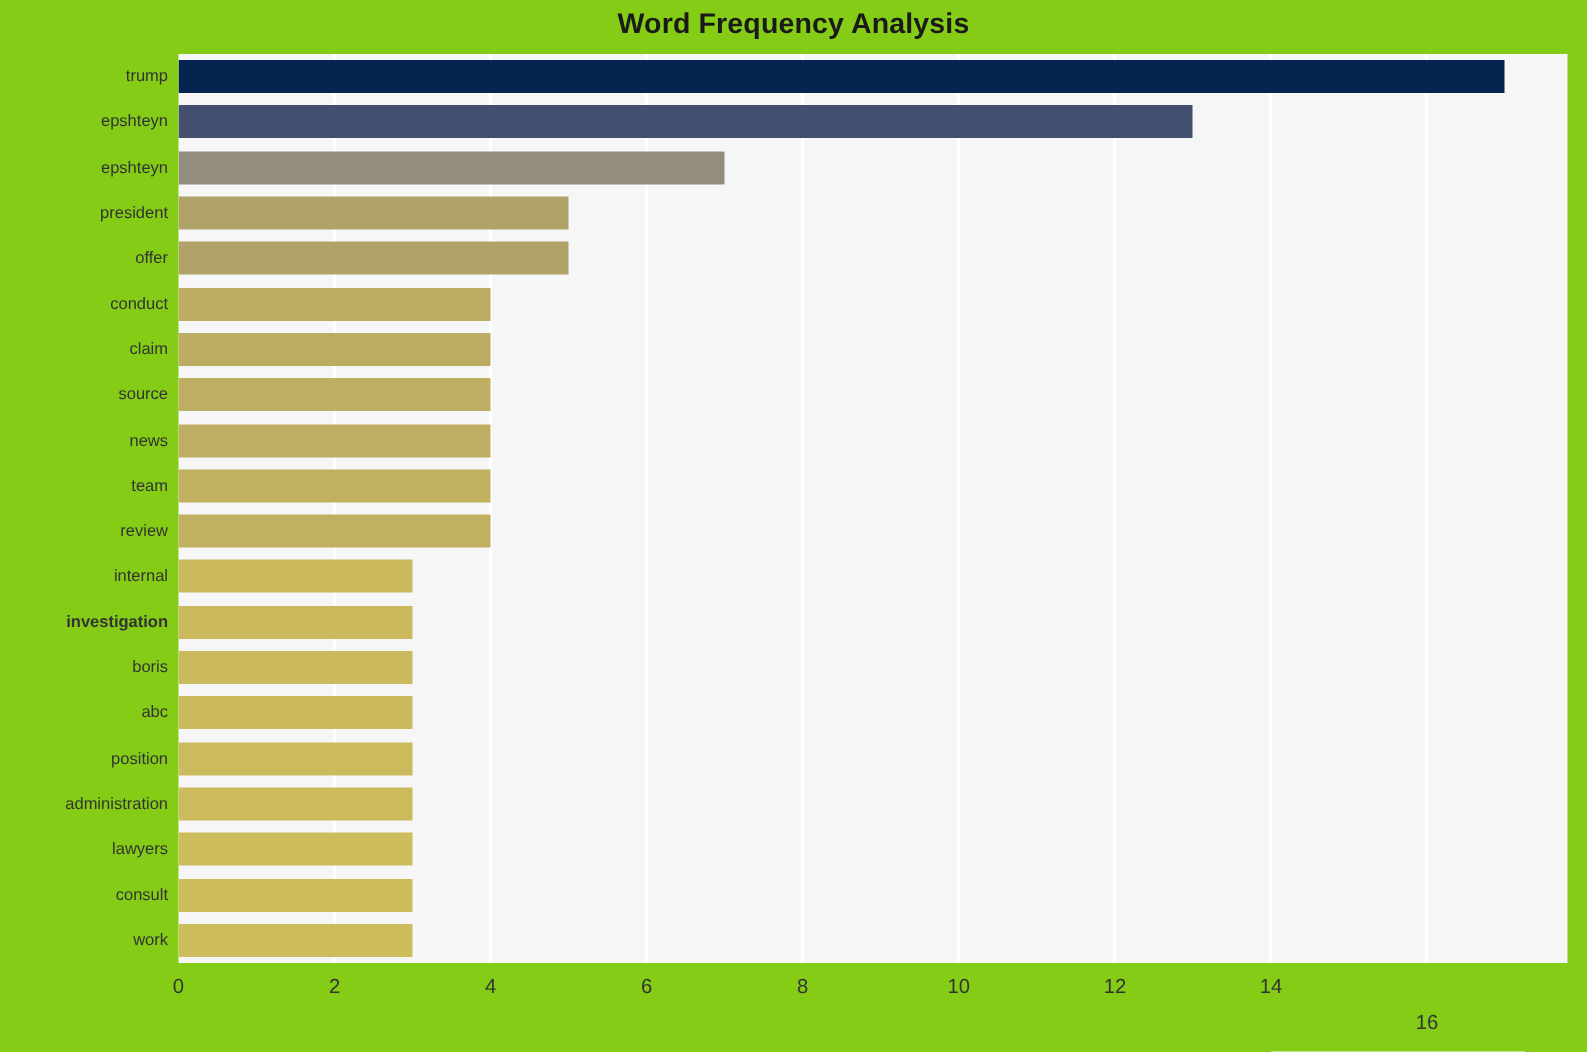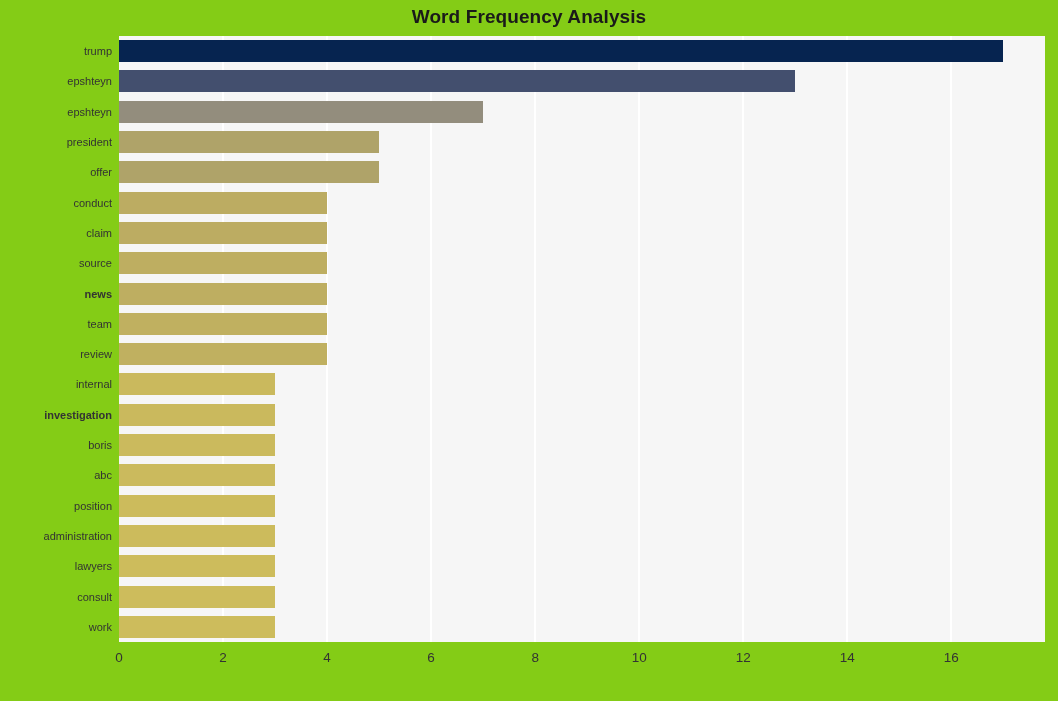--- a/index.html
+++ b/index.html
@@ -150,21 +150,21 @@
 
   <div id="y-axis-labels">
       <div class="y-tick-label" style="top: 8px;">trump</div>
       <div class="y-tick-label" style="top: 38px;">epshteyn</div>
       <div class="y-tick-label" style="top: 69px;">epshteyn</div>
       <div class="y-tick-label" style="top: 99px;">president</div>
       <div class="y-tick-label" style="top: 129px;">offer</div>
       <div class="y-tick-label" style="top: 160px;">conduct</div>
       <div class="y-tick-label" style="top: 190px; padding-left: 45px;">claim</div>
       <div class="y-tick-label" style="top: 220px;">source</div>
-      <div class="y-tick-label" style="top: 251px; font-weight: bold;">news</div>
+      <div class="y-tick-label" style="top: 251px;">news</div>
       <div class="y-tick-label" style="top: 281px;">team</div>
       <div class="y-tick-label" style="top: 311px;">review</div>
       <div class="y-tick-label" style="top: 341px;">internal</div>
       <div class="y-tick-label" style="top: 372px; font-weight: bold;">investigation</div>
       <div class="y-tick-label" style="top: 402px;">boris</div>
       <div class="y-tick-label" style="top: 432px;">abc</div>
       <div class="y-tick-label" style="top: 463px;">position</div>
       <div class="y-tick-label" style="top: 493px;">administration</div>
       <div class="y-tick-label" style="top: 523px;">lawyers</div>
       <div class="y-tick-label" style="top: 554px;">consult</div>
@@ -173,17 +173,17 @@
 
   <div id="x-axis-labels">
       <div class="x-tick-label" style="left: 119px;">0</div>
       <div class="x-tick-label" style="left: 223.045px;">2</div>
       <div class="x-tick-label" style="left: 327.09px;">4</div>
       <div class="x-tick-label" style="left: 431.135px;">6</div>
       <div class="x-tick-label" style="left: 535.18px;">8</div>
       <div class="x-tick-label" style="left: 639.225px;">10</div>
       <div class="x-tick-label" style="left: 743.27px;">12</div>
       <div class="x-tick-label" style="left: 847.315px;">14</div>
-      <div class="x-tick-label" style="left: 951.36px;">16</div>
+      <div class="x-tick-label" style="left: 951.36px; margin-top: 24px;">16</div>
     </div>
 
 
 </div>
 
 </body></html>

